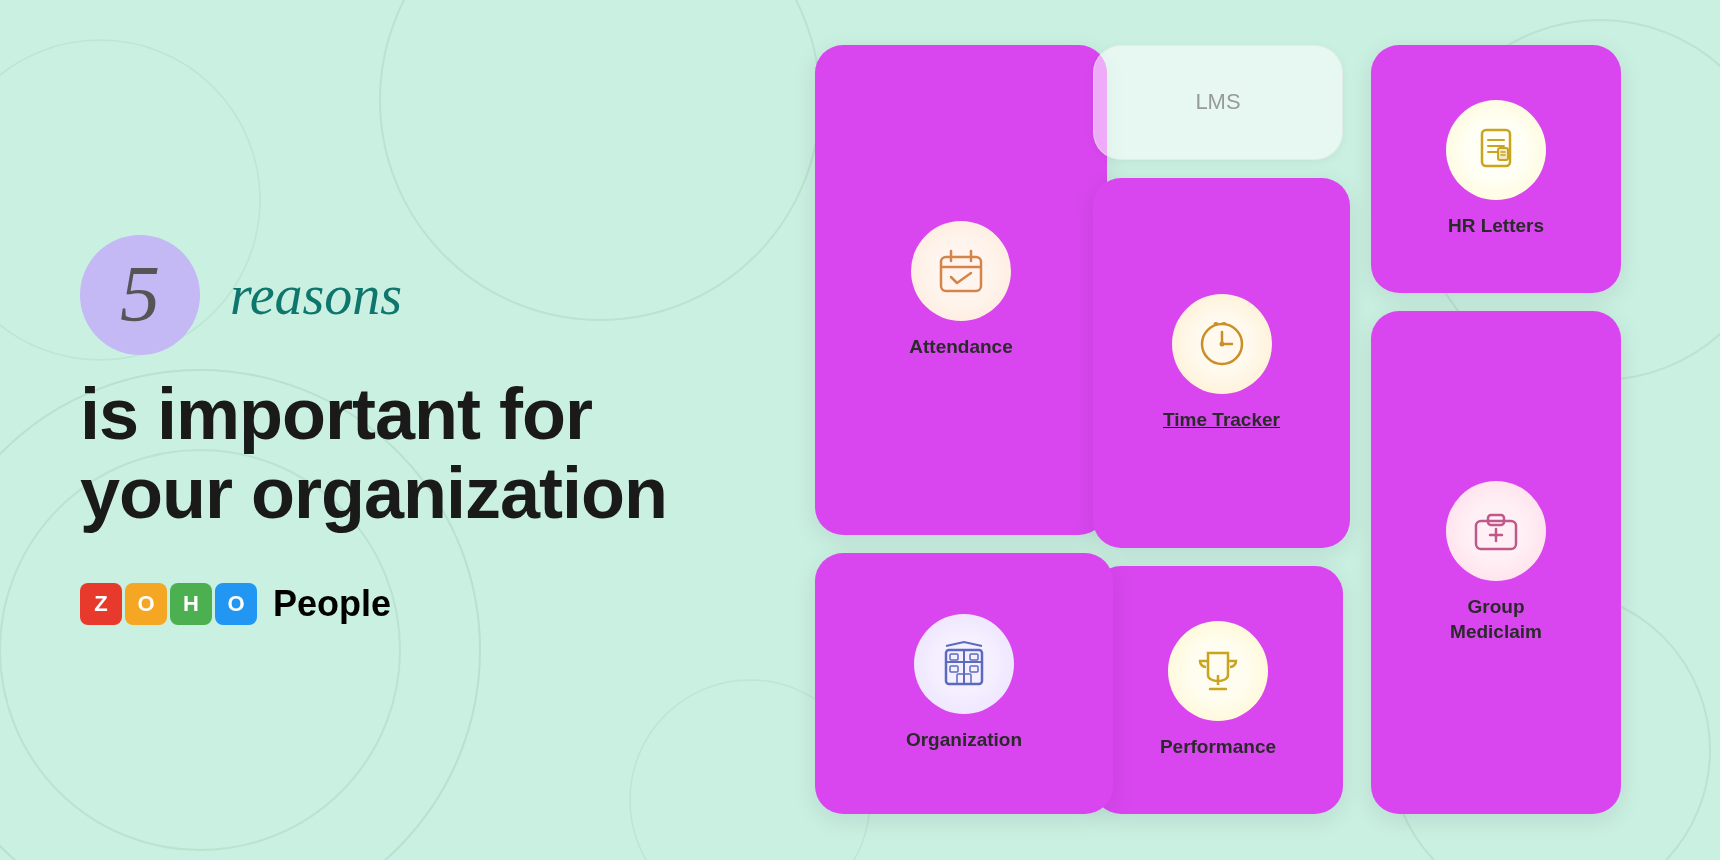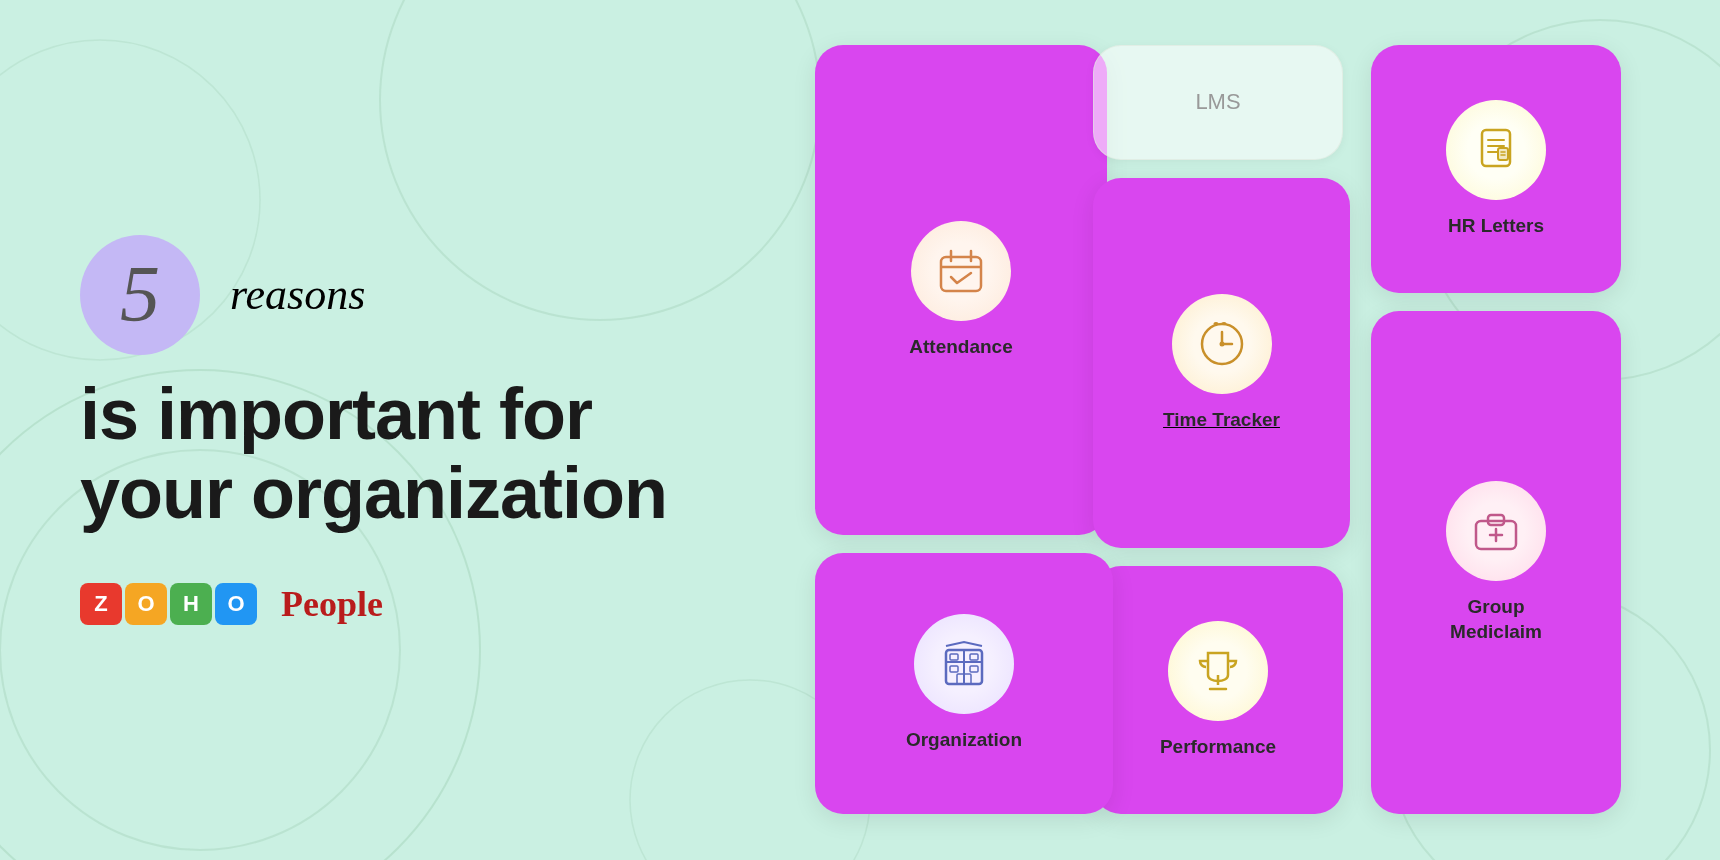--- a/index.html
+++ b/index.html
@@ -60,23 +60,23 @@
     }
 
     .title-row {
       display: flex;
       align-items: center;
       gap: 20px;
       margin-bottom: 20px;
     }
 
     .reasons-text {
-      font-size: 44px;
+      font-size: 56px;
       font-family: 'Brush Script MT', cursive;
-      color: #000000;
+      color: #0f766e;
       font-style: italic;
       font-weight: normal;
       margin-left: 10px;
     }
 
     .main-title {
       font-size: 72px;
       font-weight: 900;
       color: #1a1a1a;
       line-height: 1.1;
@@ -110,23 +110,21 @@
     }
 
     .zoho-z { background-color: #e8392d; }
     .zoho-o1 { background-color: #f5a623; }
     .zoho-h { background-color: #4caf50; }
     .zoho-o2 { background-color: #2196f3; }
 
     .people-text {
       font-size: 36px;
       font-weight: 600;
-      color: #b91c1c;
-      margin-left: 8px;
-      font-family: Liberation Serif, serif;
+      color: #000000;
     }
 
     
     .right-section {
       width: 960px;
       height: 100%;
       position: relative;
       z-index: 2;
       display: flex;
       align-items: center;

